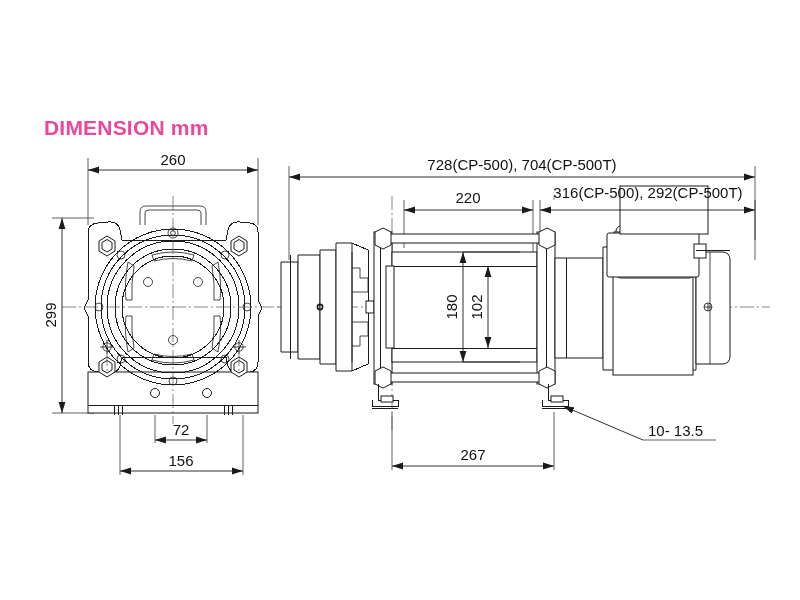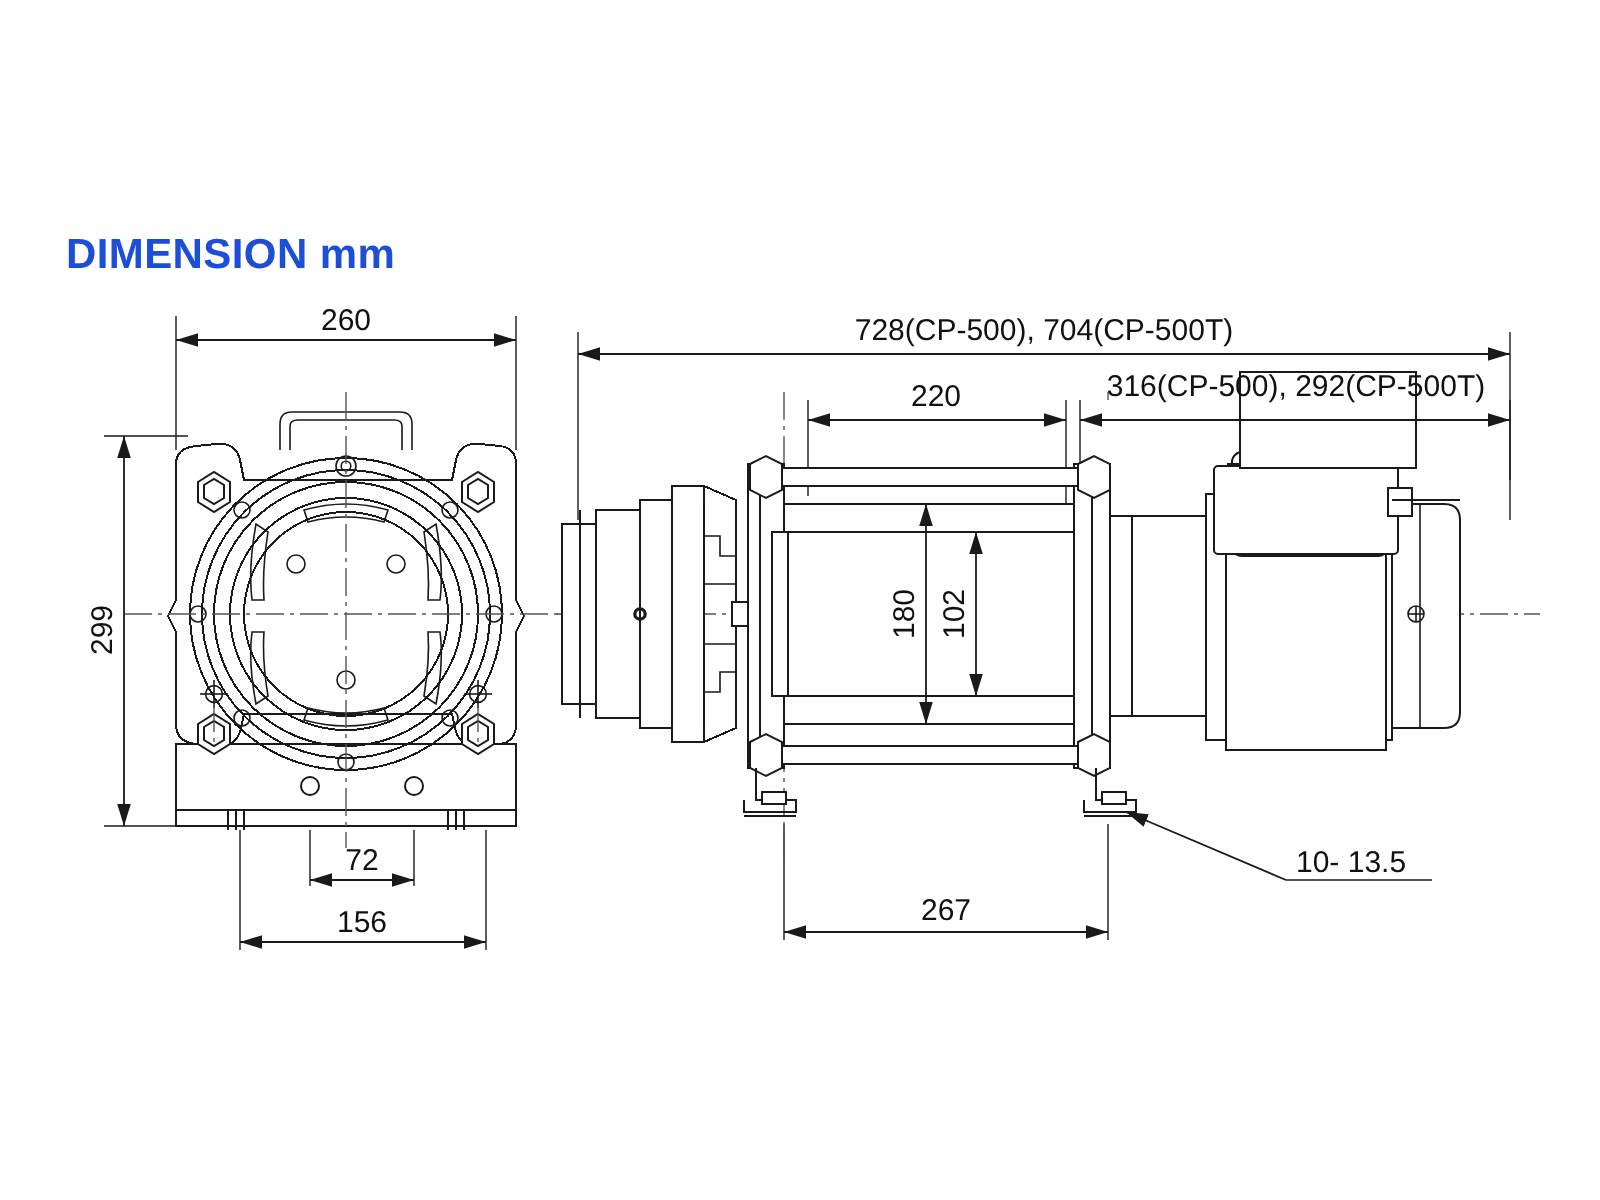--- a/index.html
+++ b/index.html
@@ -1,23 +1,23 @@
 <!DOCTYPE html>
 <html><head>
 <meta charset="utf-8">
 <style>
   html,body{margin:0;padding:0;background:#ffffff;}
   body{width:800px;height:600px;overflow:hidden;
        font-family:"Liberation Sans",sans-serif;}
   #stage{position:relative;width:800px;height:600px;background:#fff;}
   #title{
-    position:absolute;left:33px;top:116px;
+    position:absolute;left:44px;top:116px;
     font-family:"Liberation Sans",sans-serif;
     font-size:21px;font-weight:bold;letter-spacing:.2px;
-    color:#1d4ed8;white-space:nowrap;
+    color:#ec4899;white-space:nowrap;
   }
   svg{position:absolute;left:0;top:0;}
   .ln{stroke:#1a1a1a;stroke-width:1;fill:none;shape-rendering:crispEdges;}
   .lnT{stroke:#1a1a1a;stroke-width:0.8;fill:none;}
   .lnH{stroke:#1a1a1a;stroke-width:1.6;fill:none;}
   .dim{stroke:#1a1a1a;stroke-width:0.9;fill:none;}
   .ext{stroke:#1a1a1a;stroke-width:0.7;fill:none;}
   .cl{stroke:#555;stroke-width:0.7;fill:none;stroke-dasharray:14 3 2 3;}
   .wht{fill:#ffffff;stroke:#1a1a1a;stroke-width:1;}
   .dtxt{font-family:"Liberation Sans",sans-serif;font-size:15px;fill:#111;}

